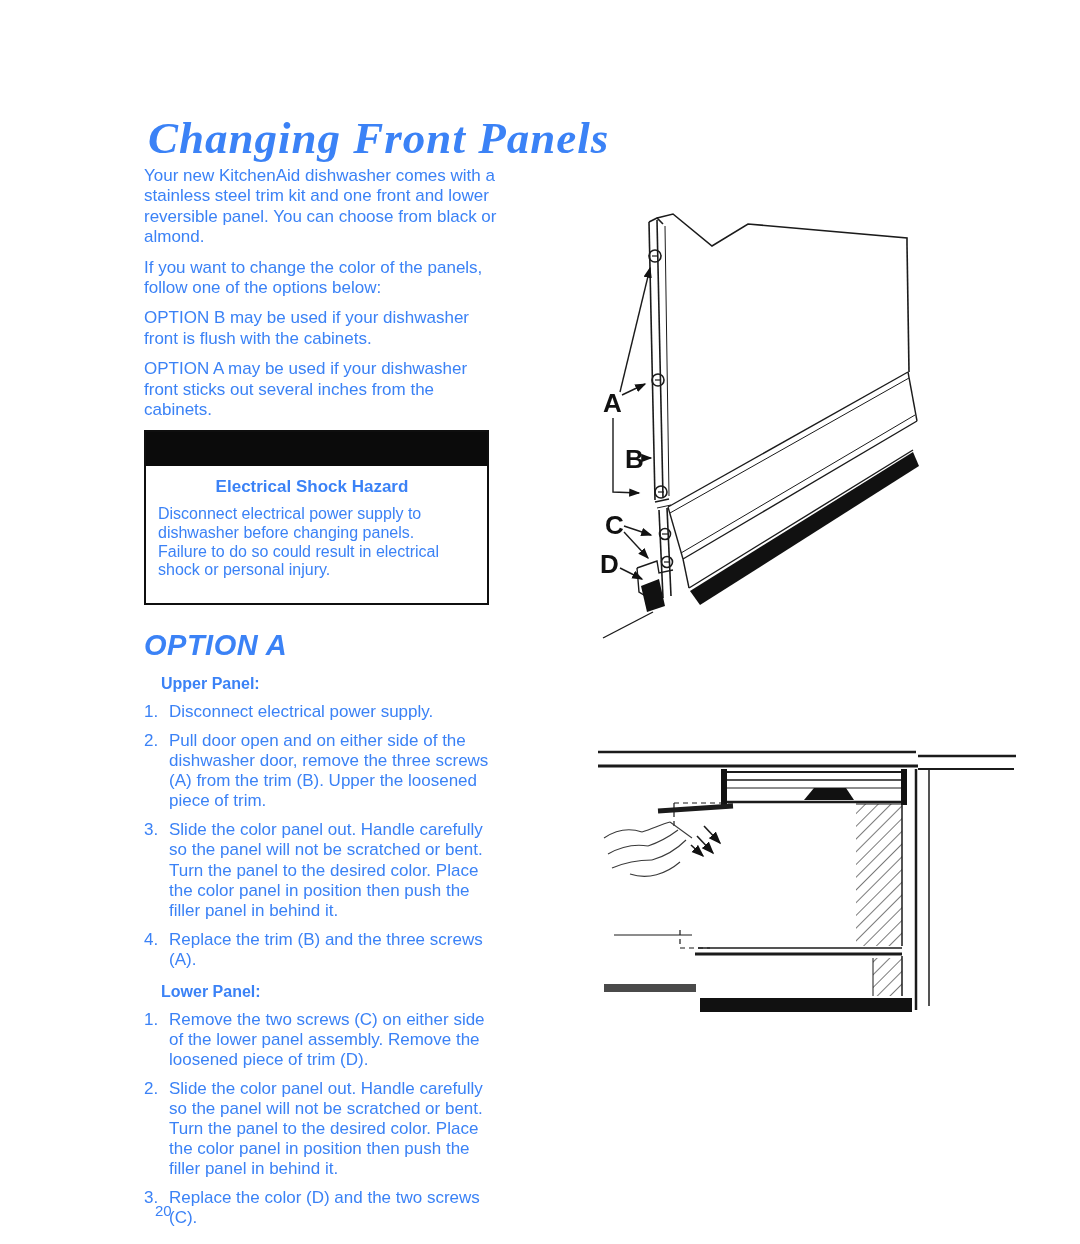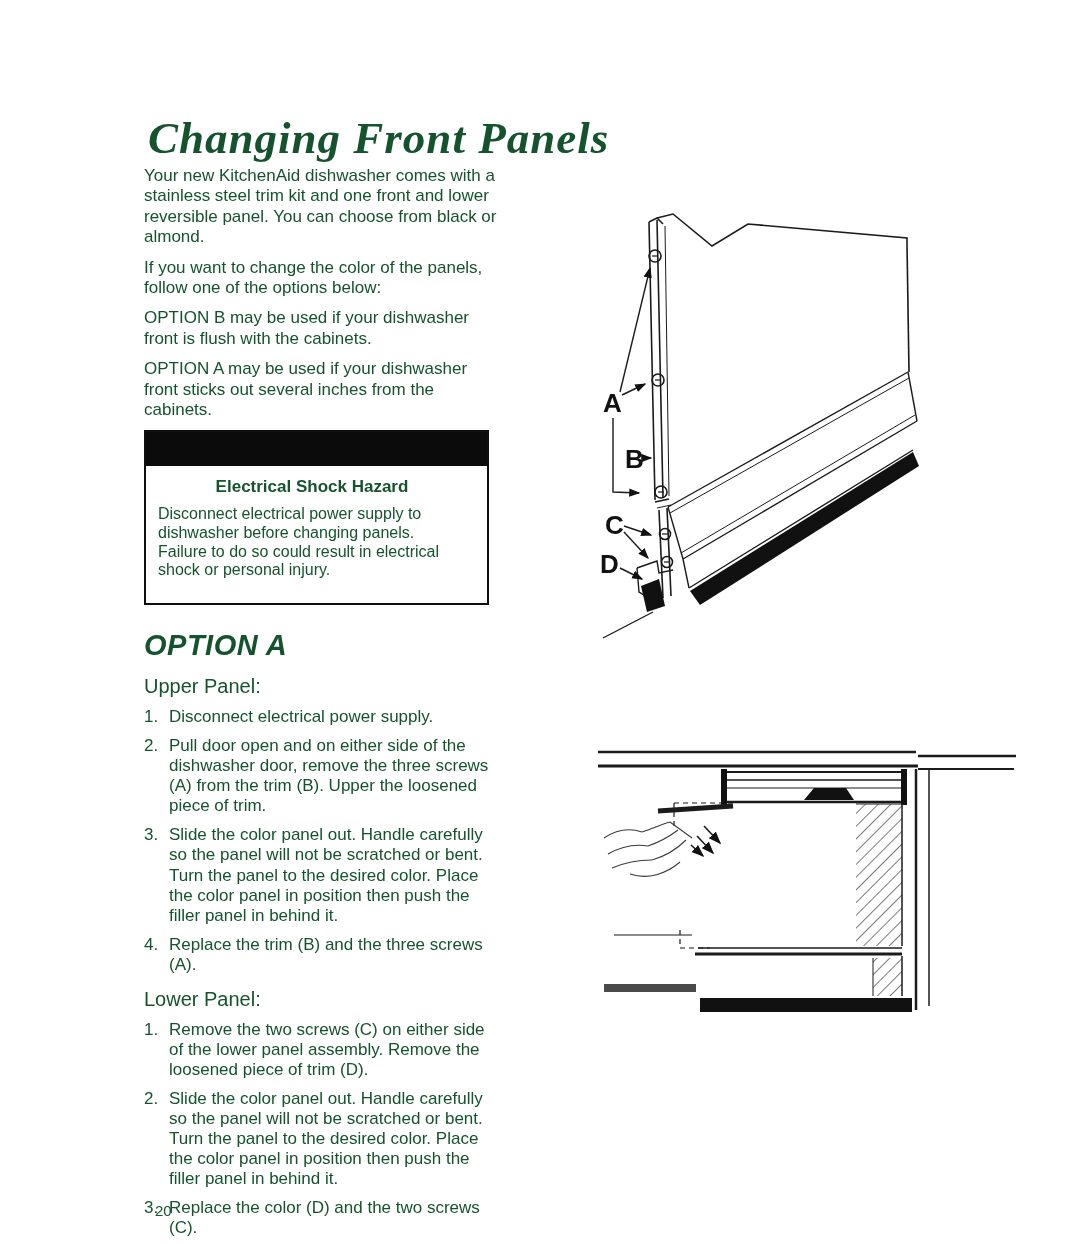--- a/index.html
+++ b/index.html
@@ -1,36 +1,36 @@
 <!DOCTYPE html>
 <html><head>
 <meta charset="utf-8">
 <style>
   html,body{margin:0;padding:0;background:#e8e8e8;}
   .page{
     position:relative;width:1080px;height:1244px;margin:0 auto;
-    background:#ffffff;color:#14532d;
+    background:#ffffff;color:#3b82f6;
     font-family:"Liberation Sans",sans-serif;overflow:hidden;
   }
   .title{
     position:absolute;left:148px;top:82px;
     font-family:"Liberation Serif",serif;font-style:italic;font-weight:600;
     font-size:45px;letter-spacing:1px;white-space:nowrap;
   }
   .left-col{position:absolute;left:144px;top:166px;width:358px;}
   .para{font-size:17px;line-height:1.2;margin:0 0 10px 0;}
   .warning-box{
     width:341px;border:2px solid #0f0f0f;margin:4px 0 0 0;background:#fff;
   }
   .warning-bar{height:34px;background:#0b0b0b;}
   .warning-body{padding:11px 13px 15px 4px;}
   .warning-head{font-weight:bold;font-size:17px;text-align:center;margin:0 0 6px 0;}
   .warning-text{font-weight:normal;font-size:16px;line-height:1.17;margin:8px;}
   .opt-head{font-size:29px;font-weight:bold;letter-spacing:.5px;margin:24px 0 0 0;font-style:italic;}
-  .sub-head{font-size:20px;font-weight:normal;margin:13px 0 0 0;}
+  .sub-head{font-size:16px;font-weight:bold;margin:13px 0 0 17px;}
   .steps{margin-top:9px;}
   .step{display:flex;margin:0 0 9px 0;font-size:17px;line-height:1.18;}
   .step .num{flex:none;width:25px;}
   .step .txt{flex:1;}
   .page-number{position:absolute;left:155px;top:1202px;font-size:15px;}
   .fig{position:absolute;}
   .fig svg{display:block;}
   .ink{stroke:#1b1b1b;fill:none;}
   .fill{fill:#111;stroke:none;}
   .fig-label{font-family:"Liberation Sans",sans-serif;font-weight:bold;font-size:26px;fill:#111;}

